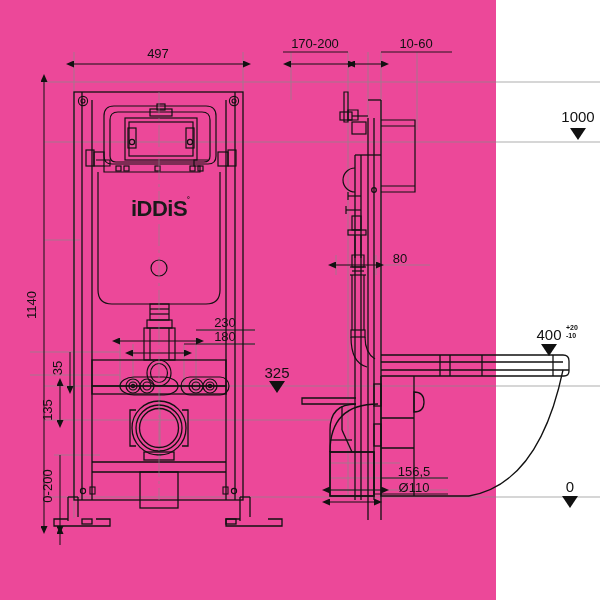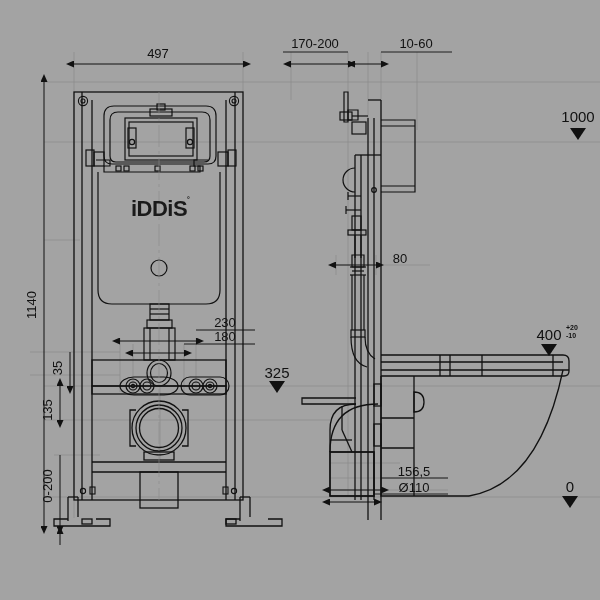--- a/index.html
+++ b/index.html
@@ -1,17 +1,17 @@
 <!DOCTYPE html>
 <html><head>
 <meta charset="utf-8">
 <style>
   html,body{margin:0;padding:0;background:#ffffff;}
   body{width:600px;height:600px;overflow:hidden;font-family:"Liberation Sans",sans-serif;}
-  #stage{position:relative;width:600px;height:600px;background:#a3a3a3;}
+  #stage{position:relative;width:496px;height:600px;background:#ec4899;}
   svg#drawing{display:block;width:600px;height:600px;}
   .dimtxt{font-family:"Liberation Sans",sans-serif;font-size:13px;fill:#111;}
   .dimtxt-sm{font-family:"Liberation Sans",sans-serif;font-size:7px;fill:#111;font-weight:bold;}
   .lvltxt{font-family:"Liberation Sans",sans-serif;font-size:15px;fill:#111;}
   .logotxt{font-family:"Liberation Sans",sans-serif;font-size:22px;font-weight:bold;fill:#1a1a1a;letter-spacing:-0.5px;}
 </style>
 </head>
 <body>
 
 <div id="stage">

